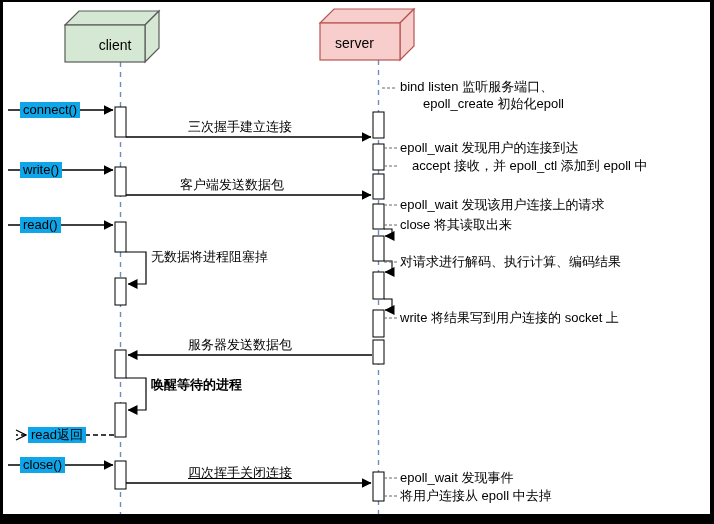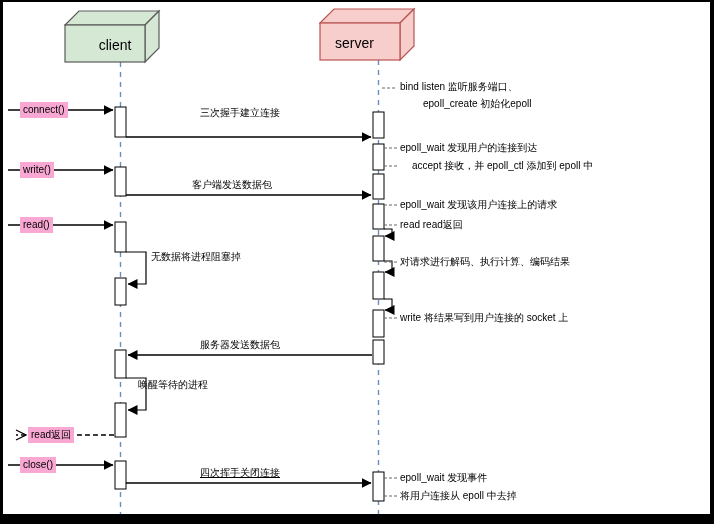--- a/index.html
+++ b/index.html
@@ -1,21 +1,21 @@
 <!DOCTYPE html>
 <html><head>
 <meta charset="utf-8">
 <style>
   * { margin:0; padding:0; box-sizing:border-box; }
   body { background:#ffffff; font-family:"Liberation Sans","DejaVu Sans",sans-serif; }
   .stage { position:relative; width:714px; height:524px; background:#fff; overflow:hidden; }
   .stage svg { position:absolute; left:0; top:0; }
-  .txt { position:absolute; font-size:10px; color:#000; white-space:nowrap; line-height:16px; }
+  .txt { position:absolute; font-size:13px; color:#000; white-space:nowrap; line-height:16px; }
   .txt.center { text-align:center; }
-  .txt.online { background:#f9a8d4; padding:0 3px; }
+  .txt.online { background:#0ea5e9; padding:0 3px; }
   .node { font-size:14px; text-align:center; }
 </style>
 </head>
 <body>
 
 <div class="stage">
 
   <svg width="714" height="524" viewBox="0 0 714 524">
     <defs>
       <marker id="af" viewBox="0 0 10 10" markerWidth="10" markerHeight="10" refX="9.5" refY="5" orient="auto" markerUnits="userSpaceOnUse">
@@ -111,32 +111,32 @@
 
   <div class="txt node" style="left:65px;top:37px;width:80px;padding-left:20px;">client</div>
   <div class="txt node" style="left:320px;top:35px;width:69px;">server</div>
 
   <div class="txt online" style="left:20px;top:102px;">connect()</div>
   <div class="txt online" style="left:20px;top:162px;">write()</div>
   <div class="txt online" style="left:20px;top:217px;">read()</div>
   <div class="txt online" style="left:28px;top:427px;">read返回</div>
   <div class="txt online" style="left:20px;top:457px;">close()</div>
 
-  <div class="txt center" style="left:150px;top:105px;width:180px;">三次握手建立连接</div>
+  <div class="txt center" style="left:150px;top:119px;width:180px;">三次握手建立连接</div>
   <div class="txt center" style="left:142px;top:177px;width:180px;">客户端发送数据包</div>
   <div class="txt center" style="left:150px;top:337px;width:180px;">服务器发送数据包</div>
   <div class="txt center" style="left:150px;top:465px;width:180px;text-decoration:underline;">四次挥手关闭连接</div>
 
   <div class="txt" style="left:151px;top:249px;">无数据将进程阻塞掉</div>
-  <div class="txt" style="left:138px;top:377px;">唤醒等待的进程</div>
+  <div class="txt" style="left:151px;top:377px;font-weight:bold;">唤醒等待的进程</div>
 
   <div class="txt" style="left:400px;top:79px;">bind listen 监听服务端口、</div>
   <div class="txt" style="left:400px;top:96px;margin-left:23px;">epoll_create 初始化epoll</div>
   <div class="txt" style="left:400px;top:140px;">epoll_wait 发现用户的连接到达</div>
   <div class="txt" style="left:412px;top:158px;">accept 接收，并 epoll_ctl 添加到 epoll 中</div>
   <div class="txt" style="left:400px;top:197px;">epoll_wait 发现该用户连接上的请求</div>
-  <div class="txt" style="left:400px;top:217px;">read read返回</div>
+  <div class="txt" style="left:400px;top:217px;">close 将其读取出来</div>
   <div class="txt" style="left:400px;top:254px;">对请求进行解码、执行计算、编码结果</div>
   <div class="txt" style="left:400px;top:310px;">write 将结果写到用户连接的 socket 上</div>
   <div class="txt" style="left:400px;top:488px;">将用户连接从 epoll 中去掉</div>
   <div class="txt" style="left:400px;top:470px;">epoll_wait 发现事件</div>
 
 </div>
 
 </body></html>

